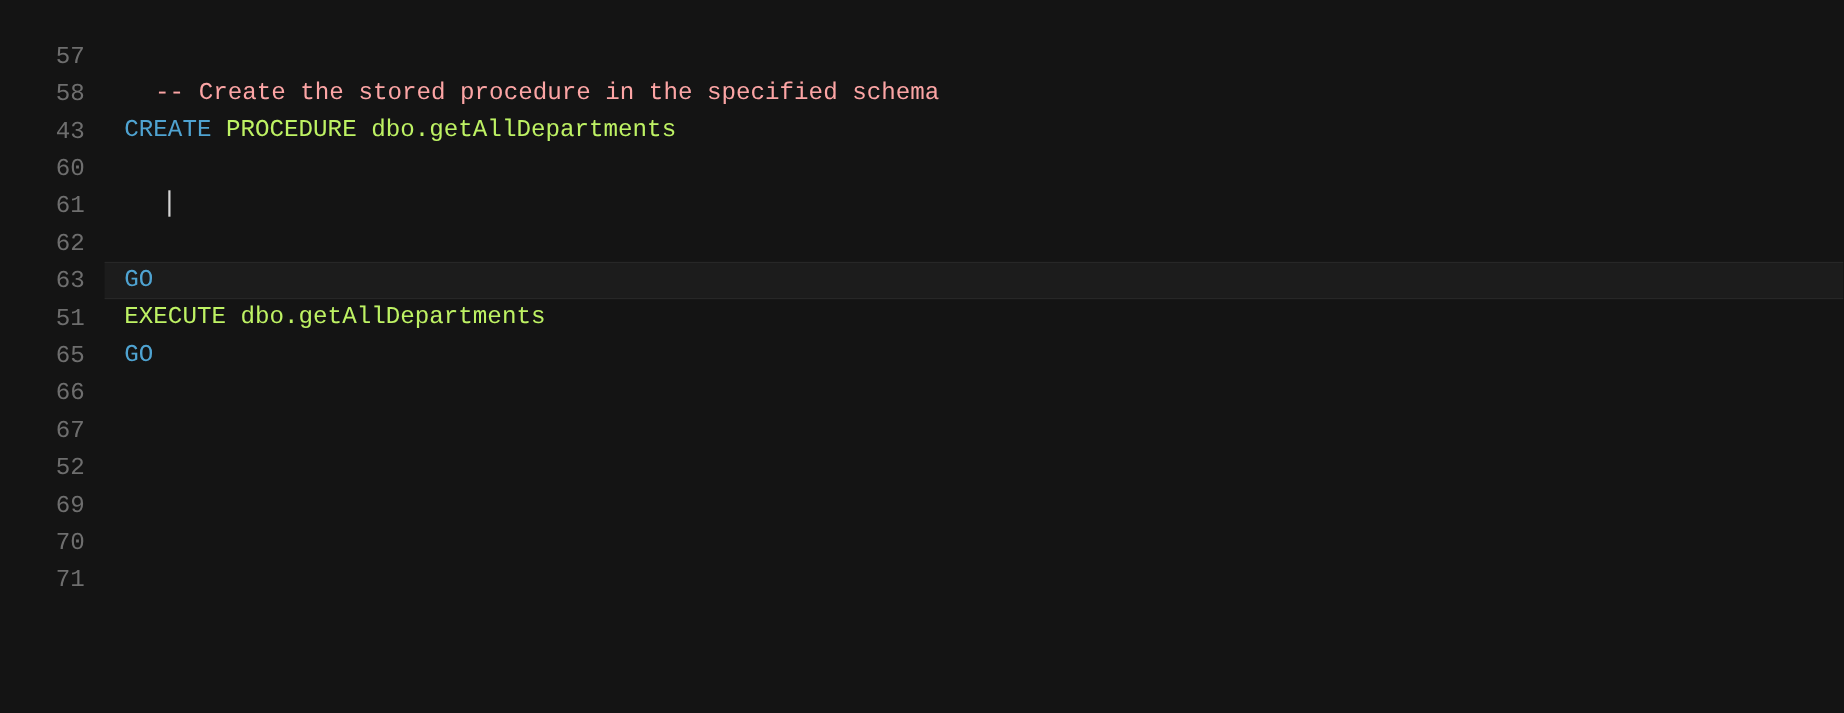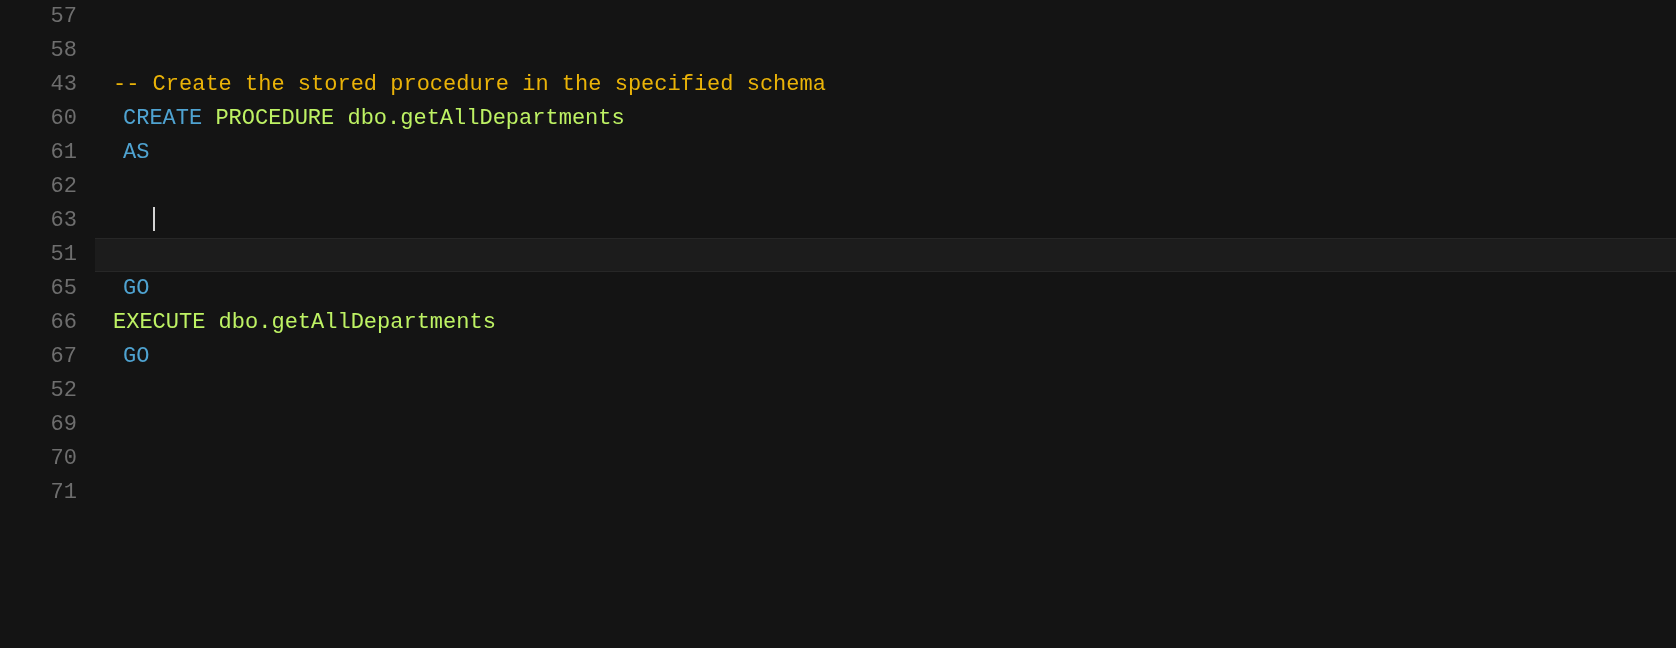--- a/index.html
+++ b/index.html
@@ -16,20 +16,21 @@
     width: 100%;
     height: 100%;
   }
   .gutter {
     width: 95px;
     padding-right: 18px;
     text-align: right;
     color: #6e6e6e;
     user-select: none;
     flex-shrink: 0;
+    margin-top: 35px;
   }
   .code-area {
     flex: 1;
     position: relative;
   }
   .line {
     height: 34px;
     line-height: 34px;
     white-space: pre;
   }
@@ -48,22 +49,22 @@
     position: absolute;
     left: 0;
     right: 0;
     height: 34px;
     background: rgba(255,255,255,0.035);
     border-top: 1px solid rgba(255,255,255,0.05);
     border-bottom: 1px solid rgba(255,255,255,0.05);
     z-index: 0;
   }
   .code-line > span { position: relative; z-index: 1; }
-  .tok-comment { color: #eab308; }
-  .tok-keyword { color: #4fa3d1; margin-left: 10px; }
+  .tok-comment { color: #fca5a5; margin-left: 28px; }
+  .tok-keyword { color: #4fa3d1; }
   .tok-plain   { color: #bef264; }
   .cursor {
     display: inline-block;
     width: 2px;
     height: 24px;
     background: #d4d4d4;
     vertical-align: middle;
     margin-left: 0;
     position: relative;
     top: -1px;
@@ -95,21 +96,20 @@
       <div class="line">52</div>
       <div class="line">69</div>
       <div class="line">70</div>
       <div class="line">71</div>
     </div>
   <div class="code-area" id="code">
       <div class="code-line"></div>
       <div class="code-line"></div>
       <div class="code-line"><span class="tok-comment">-- Create the stored procedure in the specified schema</span></div>
       <div class="code-line"><span class="tok-keyword">CREATE</span><span class="tok-plain"> PROCEDURE dbo.getAllDepartments</span></div>
-      <div class="code-line"><span class="tok-keyword">AS</span></div>
       <div class="code-line"></div>
       <div class="active-line-bg" style="top: 238px;"></div>
       <div class="code-line"><span class="tok-plain">   </span><span class="cursor"></span></div>
       <div class="code-line"></div>
       <div class="code-line"><span class="tok-keyword">GO</span></div>
       <div class="code-line"><span class="tok-plain">EXECUTE dbo.getAllDepartments</span></div>
       <div class="code-line"><span class="tok-keyword">GO</span></div>
       <div class="code-line"></div>
       <div class="code-line"></div>
     </div>

